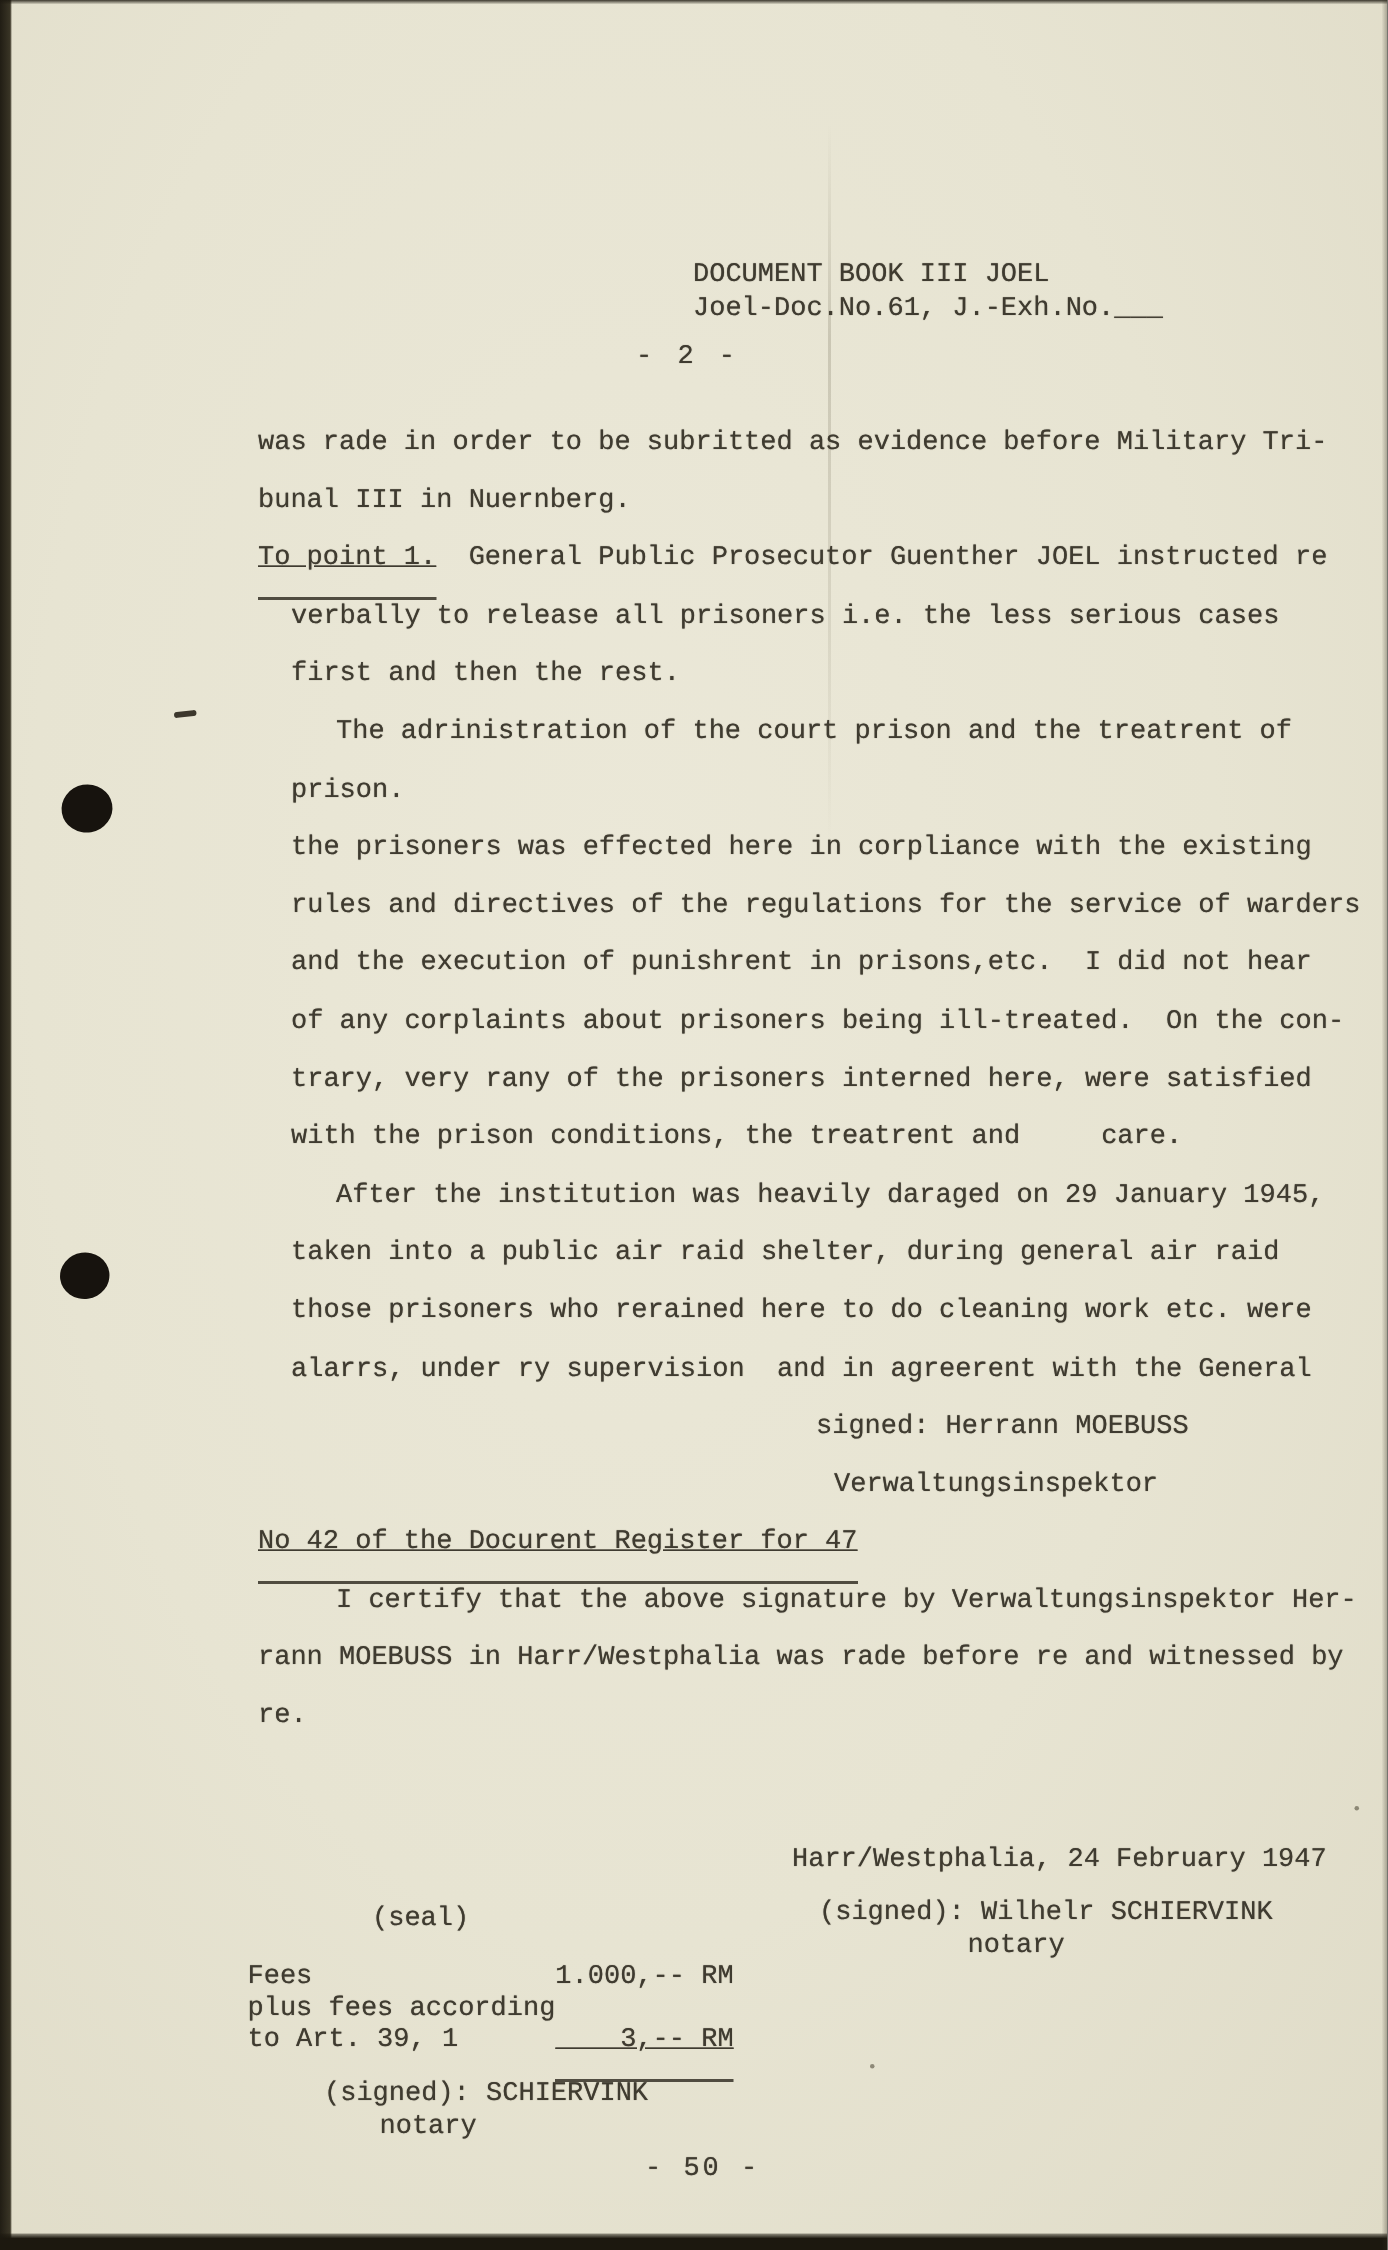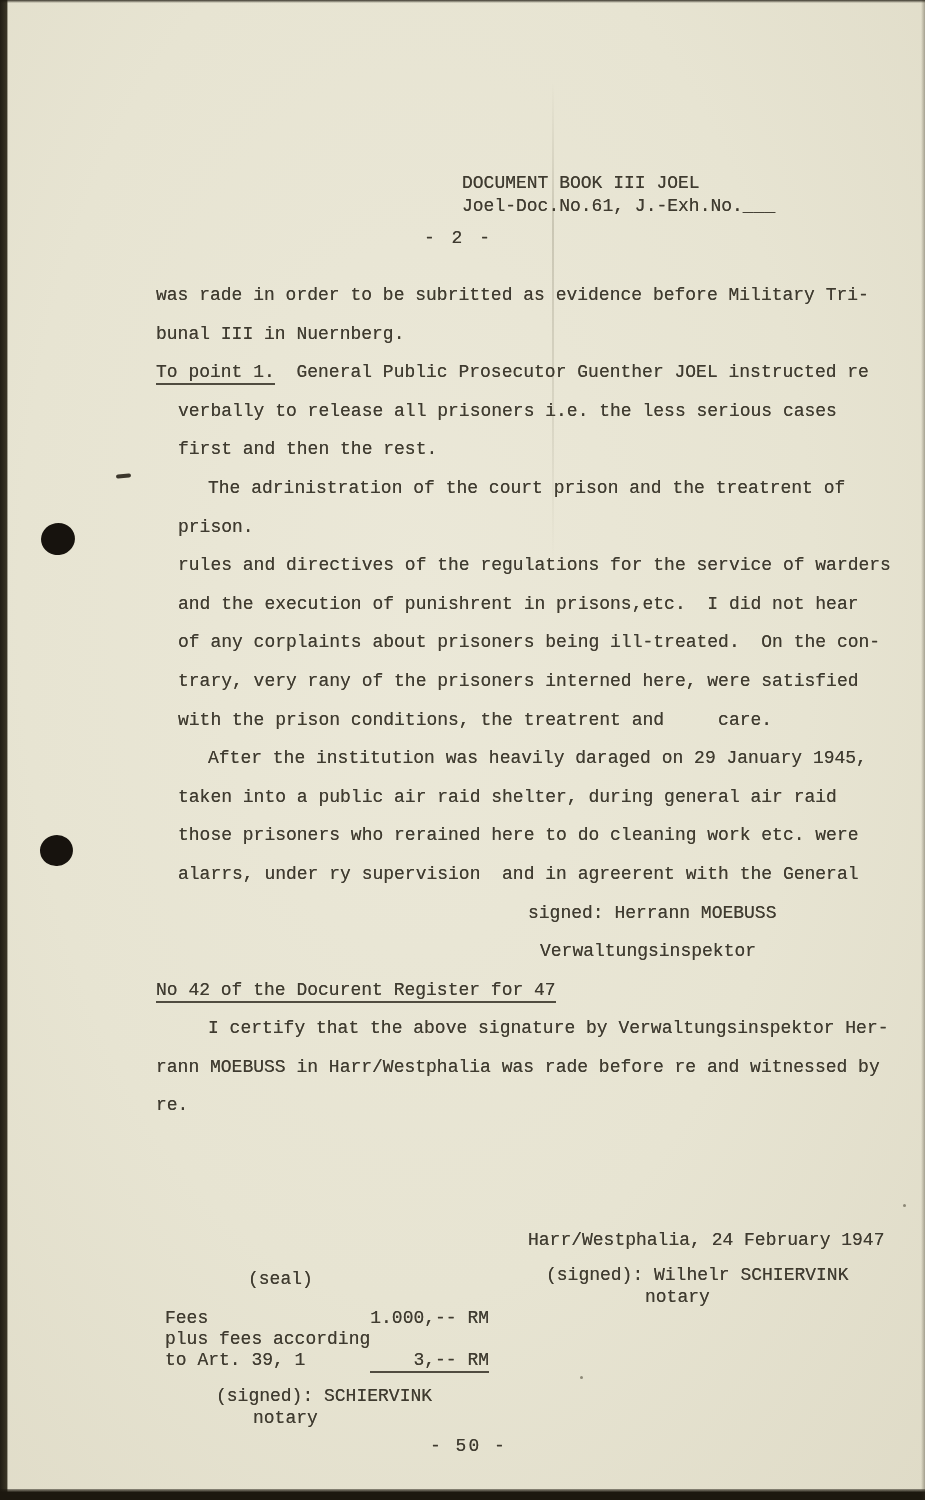--- a/index.html
+++ b/index.html
@@ -33,28 +33,28 @@
   
   .crease{position:absolute;left:552px;top:82px;width:2px;height:480px;
     background:linear-gradient(180deg,rgba(95,88,66,0),rgba(95,88,66,.22) 30%,rgba(95,88,66,.12) 70%,rgba(95,88,66,0));}
   .speck{position:absolute;width:3px;height:3px;border-radius:50%;background:rgba(70,64,48,.55);}
   
   .tw{font-size:18px;line-height:19px;white-space:pre;
     text-shadow:0 0 .6px rgba(55,50,38,.75);}
   .header-block{position:absolute;left:462px;top:172px;}
   .header-block .tw{line-height:23px;}
   .pagenum-top{position:absolute;left:424px;top:229px;letter-spacing:3px;}
-  .body-block{position:absolute;left:156px;top:286px;width:660px;}
+  .body-block{position:absolute;left:172px;top:286px;width:660px;}
   .line{height:38.6px;}
   .line.flush{padding-left:0;}
   .line.hang{padding-left:22px;}
   .line.para{padding-left:52px;}
   .line.sig{padding-left:372px;}
   .line.sig2{padding-left:384px;}
-  .u{border-bottom:2px solid rgba(63,59,48,.9);padding-bottom:1px;}
+  .u{border-bottom:2px solid rgba(63,59,48,.9);padding-bottom:16px;text-decoration:underline;}
   
   .place-date{position:absolute;left:528px;top:1231px;}
   .seal{position:absolute;left:248px;top:1270px;}
   .signed-right{position:absolute;left:546px;top:1266px;}
   .notary-right{position:absolute;left:645px;top:1288px;}
   .fees{position:absolute;left:165px;top:1308px;}
   .fees .tw{line-height:21px;}
   .signed-left{position:absolute;left:216px;top:1387px;}
   .notary-left{position:absolute;left:253px;top:1409px;}
   .pagenum-bottom{position:absolute;left:430px;top:1437px;letter-spacing:2px;}
@@ -83,20 +83,21 @@
   <div class="pagenum-top tw">- 2 -</div>
 
   <div class="body-block">
       <div class="line tw flush"><span>was rade in order to be subritted as evidence before Military Tri-</span></div>
       <div class="line tw flush"><span>bunal III in Nuernberg.</span></div>
       <div class="line tw flush"><span class="u">To point 1.</span><span>  General Public Prosecutor Guenther JOEL instructed re</span></div>
       <div class="line tw hang"><span>verbally to release all prisoners i.e. the less serious cases</span></div>
       <div class="line tw hang"><span>first and then the rest.</span></div>
       <div class="line tw para"><span>The adrinistration of the court prison and the treatrent of</span></div>
       <div class="line tw hang"><span>prison.</span></div>
+      <div class="line tw hang"><span>the prisoners was effected here in corpliance with the existing</span></div>
       <div class="line tw hang"><span>rules and directives of the regulations for the service of warders</span></div>
       <div class="line tw hang"><span>and the execution of punishrent in prisons,etc.  I did not hear</span></div>
       <div class="line tw hang"><span>of any corplaints about prisoners being ill-treated.  On the con-</span></div>
       <div class="line tw hang"><span>trary, very rany of the prisoners interned here, were satisfied</span></div>
       <div class="line tw hang"><span>with the prison conditions, the treatrent and     care.</span></div>
       <div class="line tw para"><span>After the institution was heavily daraged on 29 January 1945,</span></div>
       <div class="line tw hang"><span>taken into a public air raid shelter, during general air raid</span></div>
       <div class="line tw hang"><span>those prisoners who rerained here to do cleaning work etc. were</span></div>
       <div class="line tw hang"><span>alarrs, under ry supervision  and in agreerent with the General</span></div>
       <div class="line tw sig"><span>signed: Herrann MOEBUSS</span></div>

